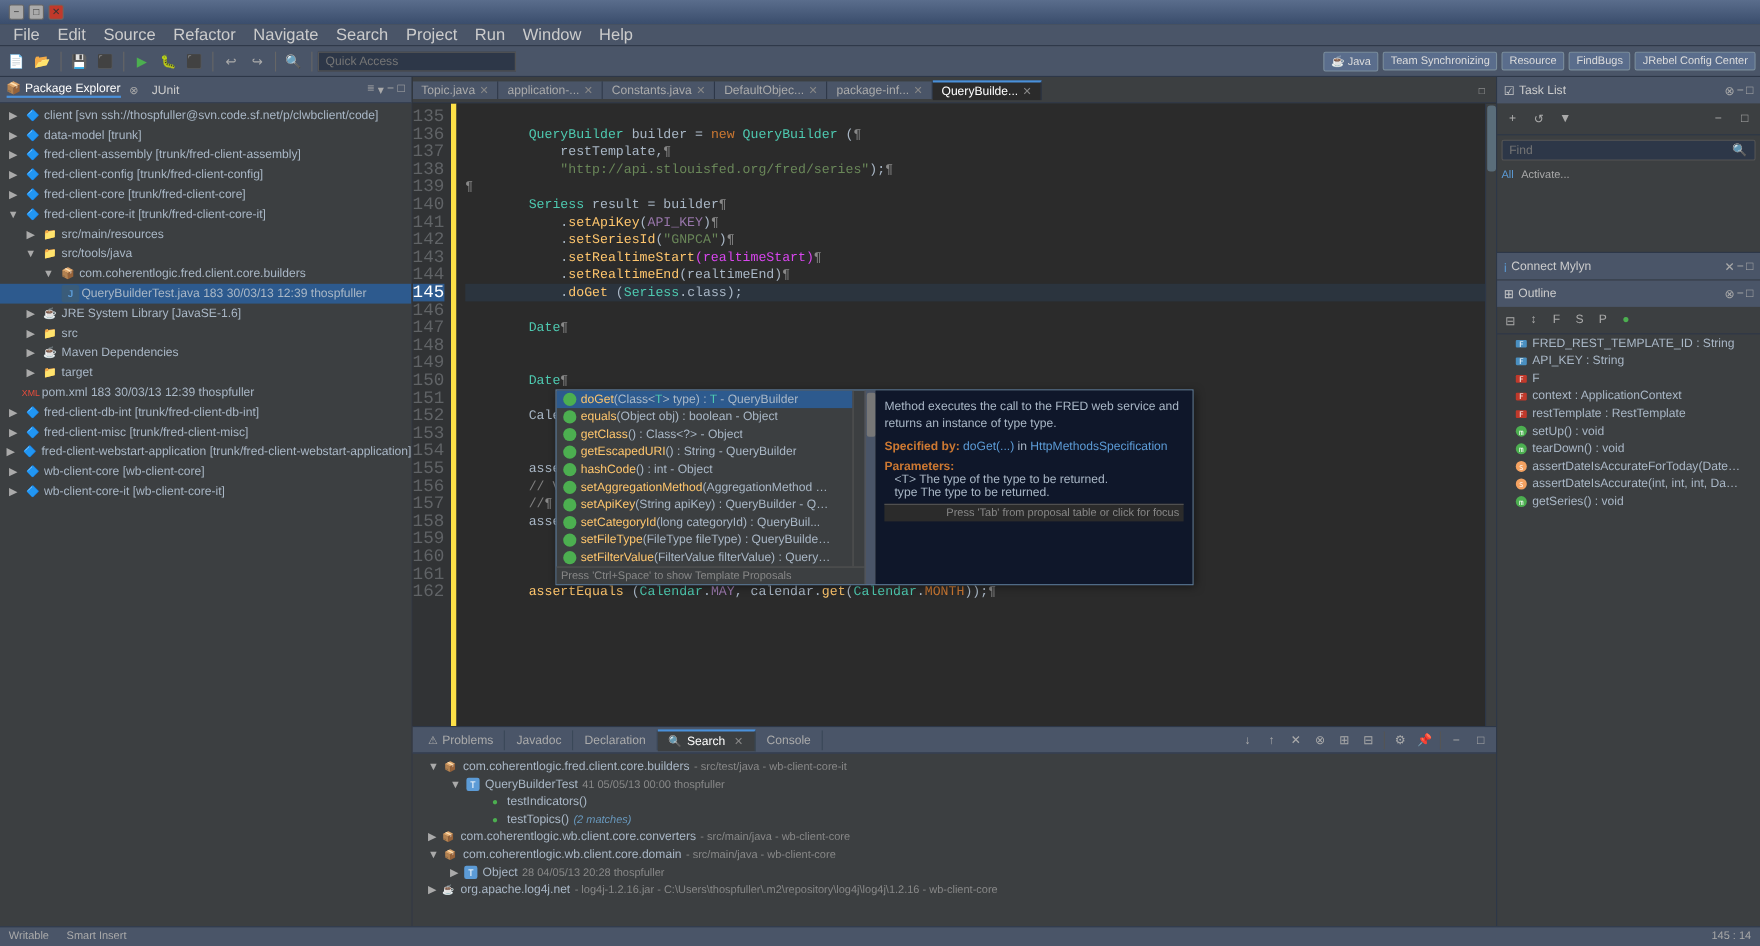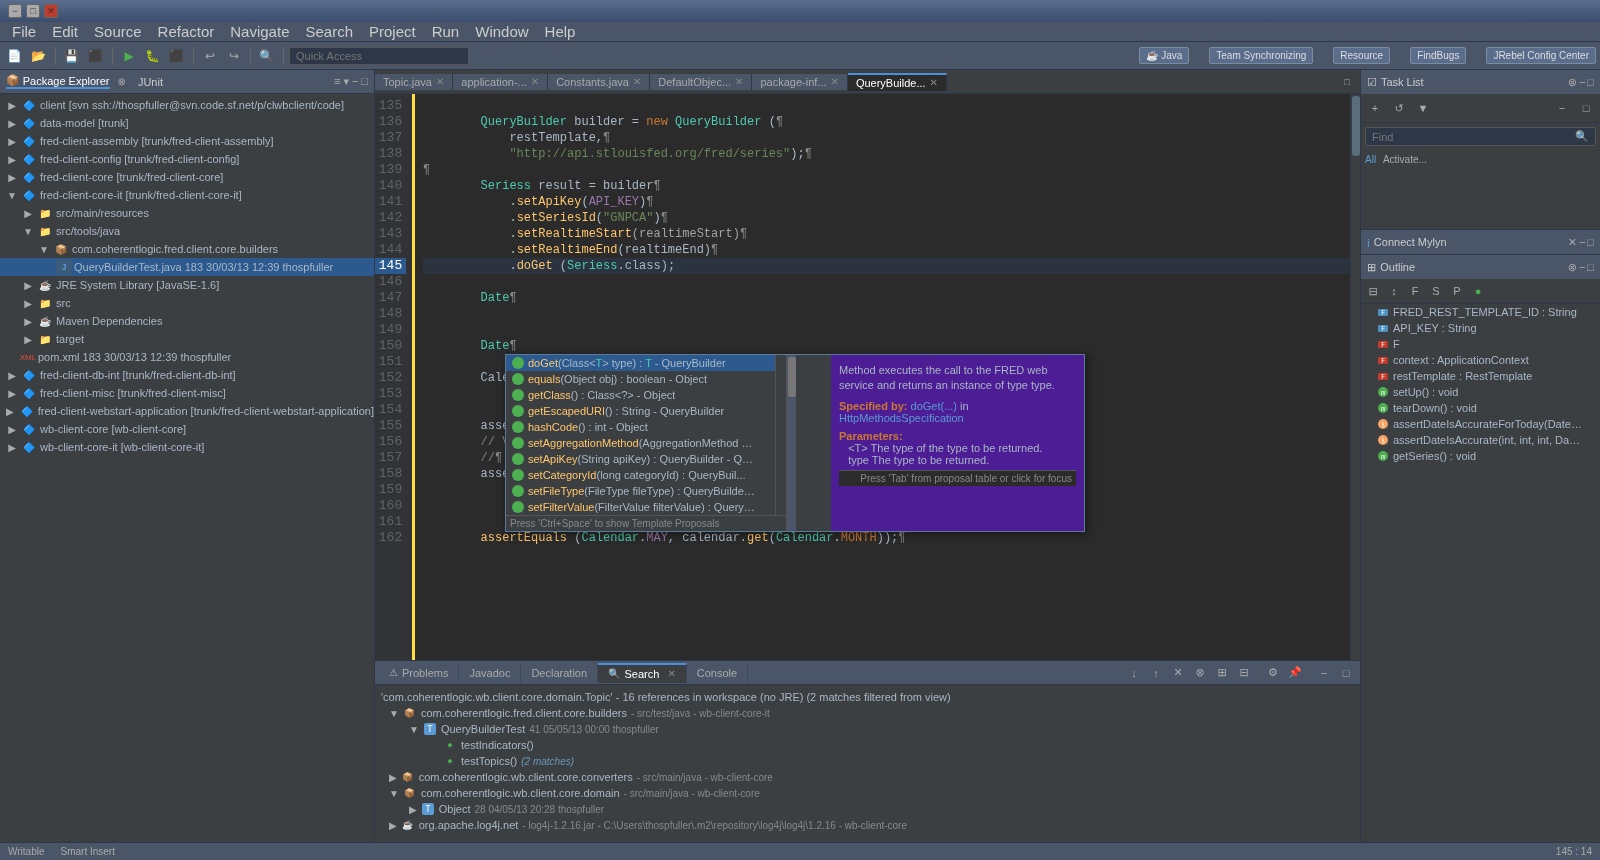--- a/index.html
+++ b/index.html
@@ -13,21 +13,21 @@
     
     
     #menu-bar { background: #4a5568; height: 20px; display: flex; align-items: center; padding: 0 4px; border-bottom: 1px solid #2d3748; }
     .menu-item { padding: 2px 8px; color: #ccc; cursor: pointer; font-size: 15px; }
     
     
     #toolbar { background: #4a5568; height: 28px; display: flex; align-items: center; padding: 0 4px; border-bottom: 1px solid #2d3748; gap: 2px; }
     .tb-btn { width: 22px; height: 22px; background: transparent; border: 1px solid transparent; color: #aaa; cursor: pointer; display: flex; align-items: center; justify-content: center; font-size: 12px; border-radius: 2px; }
     .tb-sep { width: 1px; height: 18px; background: #666; margin: 0 3px; }
     .quick-access { background: #2d3748; border: 1px solid #555; color: #aaa; padding: 2px 6px; width: 180px; font-size: 11px; }
-    .tb-right { display: flex; align-items: center; gap: 20px; margin-left: auto; }
+    .tb-right { display: flex; align-items: center; gap: 4px; margin-left: auto; }
     .perspective-btn { background: #5a6d8c; border: 1px solid #7a8d9c; color: #ddd; padding: 2px 6px; font-size: 10px; cursor: pointer; border-radius: 2px; }
     
     
     #main { display: flex; height: calc(860px - 22px - 20px - 28px); }
     
     
     #left-panel { width: 375px; display: flex; flex-direction: column; border-right: 1px solid #2d3748; background: #3c3f41; }
     
     
     .panel-header { background: #4a5568; border-bottom: 1px solid #2d3748; padding: 2px 6px; display: flex; align-items: center; gap: 4px; height: 24px; }
@@ -51,21 +51,21 @@
     
     
     #editor-tabs { display: flex; align-items: center; background: #3c3f41; border-bottom: 1px solid #2d3748; height: 24px; overflow-x: hidden; }
     .editor-tab { display: flex; align-items: center; padding: 2px 8px; border-right: 1px solid #2d3748; cursor: pointer; font-size: 11px; color: #aaa; background: #4a5568; white-space: nowrap; }
     .editor-tab.active { background: #2b2b2b; color: #fff; border-top: 2px solid #4a90d9; }
     .editor-tab .close-x { margin-left: 4px; color: #888; font-size: 10px; }
     .tab-icons { margin-left: auto; display: flex; gap: 2px; padding-right: 4px; }
     
     
     #code-editor { flex: 1; display: flex; overflow: hidden; position: relative; }
-    .line-numbers { width: 40px; background: #313335; color: #606366; font-family: 'Courier New', monospace; font-size: 13px; padding: 4px 0; text-align: center; padding-right: 6px; overflow: hidden; flex-shrink: 0; border-right: 3px solid #fde047; }
+    .line-numbers { width: 40px; background: #313335; color: #606366; font-family: 'Courier New', monospace; font-size: 16px; padding: 4px 0; text-align: center; padding-right: 6px; overflow: hidden; flex-shrink: 0; border-right: 5px solid #fde047; }
     .line-number { height: 16px; line-height: 16px; }
     .code-content { flex: 1; overflow: auto; background: #2b2b2b; font-family: 'Courier New', monospace; font-size: 12px; padding: 4px 8px; color: #a9b7c6; position: relative; }
     .code-line { height: 16px; line-height: 16px; white-space: pre; display: flex; align-items: center; }
     .code-line.highlighted { background: #2d5a8e33; }
     .kw { color: #cc7832; }
     .str { color: #6a8759; }
     .method { color: #ffc66d; }
     .type { color: #4ec9b0; }
     .comment { color: #808080; }
     .var { color: #9876aa; }
@@ -73,21 +73,21 @@
     
     #autocomplete { position: absolute; left: 140px; top: 280px; background: #3c3f41; border: 1px solid #5a7a9a; box-shadow: 2px 2px 8px rgba(0,0,0,0.5); z-index: 100; display: flex; width: 580px; }
     #autocomplete-list { width: 270px; overflow-y: auto; max-height: 200px; border-right: 1px solid #555; }
     .ac-item { padding: 2px 6px; cursor: pointer; font-size: 11px; display: flex; align-items: center; gap: 4px; white-space: nowrap; overflow: hidden; }
     .ac-item.selected { background: #2d5a8e; }
     .ac-icon { width: 12px; height: 12px; border-radius: 50%; flex-shrink: 0; }
     .ac-icon.green { background: #4caf50; }
     .ac-text { color: #a9b7c6; font-size: 11px; overflow: hidden; text-overflow: ellipsis; }
     .ac-text .method-name { color: #ffc66d; }
     .ac-text .type-name { color: #4ec9b0; }
-    #autocomplete-info { flex: 1; padding: 8px; font-size: 11px; color: #a9b7c6; background: #4c1d95; max-width: 310px; margin-left: 35px; }
+    #autocomplete-info { flex: 1; padding: 8px; font-size: 11px; color: #a9b7c6; background: #0f172a; max-width: 310px; }
     #autocomplete-info .info-title { color: #a9b7c6; margin-bottom: 6px; line-height: 1.4; }
     #autocomplete-info .info-link { color: #5c9bd6; cursor: pointer; }
     #autocomplete-info strong { color: #cc7832; }
     
     
     .editor-vscroll { width: 10px; background: #3c3f41; border-left: 1px solid #2d3748; }
     
     
     #bottom-panel { height: 200px; border-top: 1px solid #2d3748; background: #3c3f41; display: flex; flex-direction: column; }
     .bottom-tabs { display: flex; align-items: center; background: #4a5568; border-bottom: 1px solid #2d3748; height: 24px; padding: 0 4px; gap: 0; }
@@ -400,21 +400,21 @@
 
         <div class="code-content">
           <div class="code-line">&nbsp;</div>
           <div class="code-line"><span style="color:#a9b7c6;">        </span><span class="type">QueryBuilder</span><span style="color:#a9b7c6;"> builder = </span><span class="kw">new</span><span style="color:#a9b7c6;"> </span><span class="type">QueryBuilder</span><span style="color:#a9b7c6;"> (</span><span style="color:#888;">¶</span></div>
           <div class="code-line"><span style="color:#a9b7c6;">            restTemplate,</span><span style="color:#888;">¶</span></div>
           <div class="code-line"><span style="color:#a9b7c6;">            </span><span class="str">"http://api.stlouisfed.org/fred/series"</span><span style="color:#a9b7c6;">);</span><span style="color:#888;">¶</span></div>
           <div class="code-line"><span style="color:#888;">¶</span></div>
           <div class="code-line"><span style="color:#a9b7c6;">        </span><span class="type">Seriess</span><span style="color:#a9b7c6;"> result = builder</span><span style="color:#888;">¶</span></div>
           <div class="code-line"><span style="color:#a9b7c6;">            .</span><span class="method">setApiKey</span><span style="color:#a9b7c6;">(</span><span class="var">API_KEY</span><span style="color:#a9b7c6;">)</span><span style="color:#888;">¶</span></div>
           <div class="code-line"><span style="color:#a9b7c6;">            .</span><span class="method">setSeriesId</span><span style="color:#a9b7c6;">(</span><span class="str">"GNPCA"</span><span style="color:#a9b7c6;">)</span><span style="color:#888;">¶</span></div>
-          <div class="code-line"><span style="color:#a9b7c6;">            .</span><span class="method">setRealtimeStart</span><span style="color:#a3a3a3;">(realtimeStart)</span><span style="color:#888;">¶</span></div>
+          <div class="code-line"><span style="color:#a9b7c6;">            .</span><span class="method">setRealtimeStart</span><span style="color:#d946ef;">(realtimeStart)</span><span style="color:#888;">¶</span></div>
           <div class="code-line"><span style="color:#a9b7c6;">            .</span><span class="method">setRealtimeEnd</span><span style="color:#a9b7c6;">(realtimeEnd)</span><span style="color:#888;">¶</span></div>
           <div class="code-line highlighted" style="background:#2d5a8e33;"><span style="color:#a9b7c6;">            .</span><span class="method">doGet</span><span style="color:#a9b7c6;"> (</span><span class="type">Seriess</span><span style="color:#a9b7c6;">.class);</span></div>
           <div class="code-line">&nbsp;</div>
           <div class="code-line"><span style="color:#a9b7c6;">        </span><span class="type">Date</span><span style="color:#888;">¶</span></div>
           <div class="code-line">&nbsp;</div>
           <div class="code-line">&nbsp;</div>
           <div class="code-line"><span style="color:#a9b7c6;">        </span><span class="type">Date</span><span style="color:#888;">¶</span></div>
           <div class="code-line">&nbsp;</div>
           <div class="code-line"><span style="color:#a9b7c6;">        Calen</span><span style="color:#888;">¶</span></div>
           <div class="code-line">&nbsp;</div>
@@ -531,23 +531,20 @@
           <div style="width:1px;height:16px;background:#555;margin:0 2px;"></div>
           <button class="bottom-tb-btn">⚙</button>
           <button class="bottom-tb-btn">📌</button>
           <div style="width:1px;height:16px;background:#555;margin:0 2px;"></div>
           <button class="bottom-tb-btn">−</button>
           <button class="bottom-tb-btn">□</button>
         </div>
       </div>
 
       <div class="bottom-content">
-        <div class="search-result-header">
-          'com.coherentlogic.wb.client.core.domain.Topic' - 16 references in workspace (no JRE) (2 matches filtered from view)
-        </div>
 
         <div class="search-result-item" style="padding-left:8px;">
           <span class="result-expand">▼</span>
           <span class="result-icon" style="color:#8bc34a;">📦</span>
           <span class="result-text">com.coherentlogic.fred.client.core.builders</span>
           <span class="result-path"> - src/test/java - wb-client-core-it</span>
         </div>
 
         <div class="search-result-item" style="padding-left:28px;">
           <span class="result-expand">▼</span>

